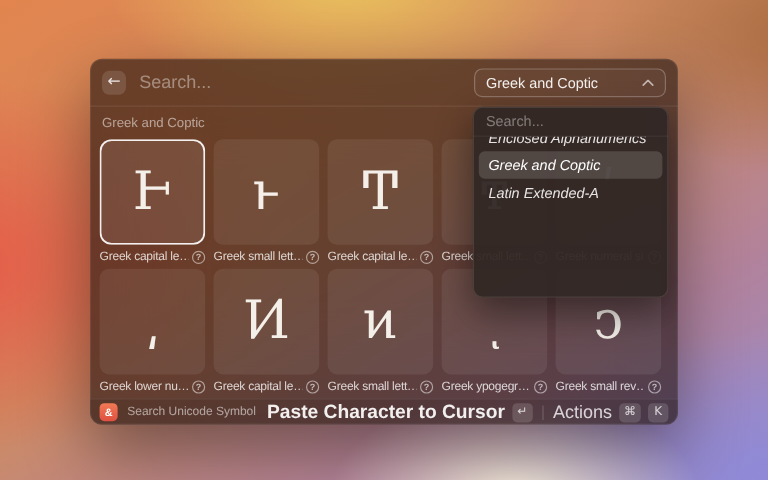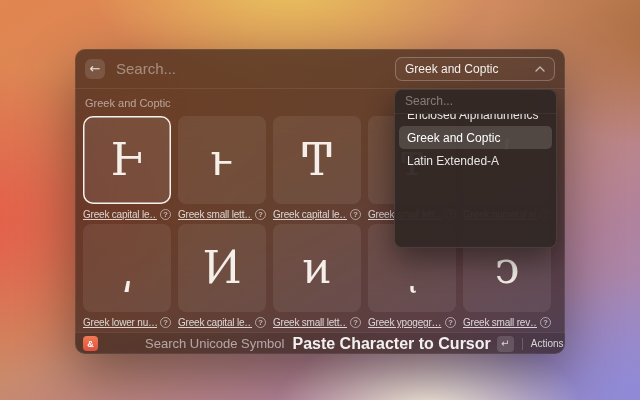--- a/index.html
+++ b/index.html
@@ -70,21 +70,21 @@
   }
   .glyph {
     font-family:"DejaVu Serif","Liberation Serif","DejaVu Sans",serif;
     font-size:44px; color:#f4efe9; line-height:88px;
   }
   .label-row {
     width:88px; display:flex; align-items:center; margin-top:5px; gap:3px;
   }
   .lbl {
     flex:1 1 auto; overflow:hidden; white-space:nowrap;
-    font-size:10px; letter-spacing:-0.2px; color:rgba(255,255,255,0.78);text-decoration:underline;
+    font-size:10px; letter-spacing:-0.2px; color:rgba(255,255,255,0.78);
   }
   .help {
     flex:0 0 auto; width:11px; height:11px; border-radius:50%; cursor:pointer;
     border:1px solid rgba(255,255,255,0.5);
     color:rgba(255,255,255,0.62); font-size:7.5px; font-weight:bold;
     display:flex; align-items:center; justify-content:center;
   }
 
   
   .dropdown {
@@ -98,21 +98,21 @@
     height:25px; flex:0 0 auto; display:flex; align-items:center;
     padding:0 9px; position:relative;
     border-bottom:1px solid rgba(255,255,255,0.06);
   }
   .dd-caret { width:1px; height:12px; background:rgba(255,255,255,0.85); margin-right:2px; }
   .dd-search {
     flex:1; background:transparent; border:none; outline:none;
     font-size:12px; color:#f0edeb; font-family:"Liberation Sans", sans-serif;
   }
   .dd-search::placeholder { color:rgba(255,255,255,0.38); }
-  .dd-list { flex:1; overflow:hidden; padding:0 5px; }
+  .dd-list { flex:1; overflow:hidden; padding:0 5px;font-style:italic; }
   .dd-item {
     height:23px; display:flex; align-items:center; padding:0 8px;
     font-size:12px; color:rgba(255,255,255,0.88); border-radius:5px;
     white-space:nowrap; cursor:pointer;
   }
   .dd-item.first { margin-top:-11px; }
   .dd-item.selected { background:rgba(255,255,255,0.14); color:#ffffff; }
 
   
   .footer {
@@ -120,31 +120,31 @@
     display:flex; align-items:center; gap:8px; padding:0 8px;
     border-top:1px solid rgba(255,255,255,0.08);
     background:rgba(0,0,0,0.10); z-index:30;
   }
   .app-icon {
     width:15px; height:15px; border-radius:4px; flex:0 0 auto;
     background:linear-gradient(180deg,#f27a55,#df5040);
     color:#fff; font-size:9px; font-weight:bold;
     display:flex; align-items:center; justify-content:center;
   }
-  .app-name { font-size:13px; color:rgba(255,255,255,0.55); flex:1; white-space:nowrap;margin-left:39px; }
+  .app-name { font-size:10px; color:rgba(255,255,255,0.55); flex:1; white-space:nowrap; }
   .footer-right { display:flex; align-items:center; gap:6px; }
   .primary-action { font-size:16px; font-weight:600; color:rgba(255,255,255,0.92); white-space:nowrap; }
   .key-badge {
     min-width:17px; height:16px; padding:0 4px; border-radius:4px;
     background:rgba(255,255,255,0.14); color:rgba(255,255,255,0.75);
     font-size:10px; display:flex; align-items:center; justify-content:center;
     font-family:"DejaVu Sans", sans-serif;
   }
   .foot-divider { width:1px; height:12px; background:rgba(255,255,255,0.18); margin:0 2px; }
-  .actions-label { font-size:10px; color:rgba(255,255,255,0.78); white-space:nowrap; }
+  .actions-label { font-size:15px; color:rgba(255,255,255,0.78); white-space:nowrap; }
 </style>
 </head>
 <body>
 
 <div class="window">
 
   <div class="header">
     <button class="back-btn">
       <span>←</span>
     </button>

